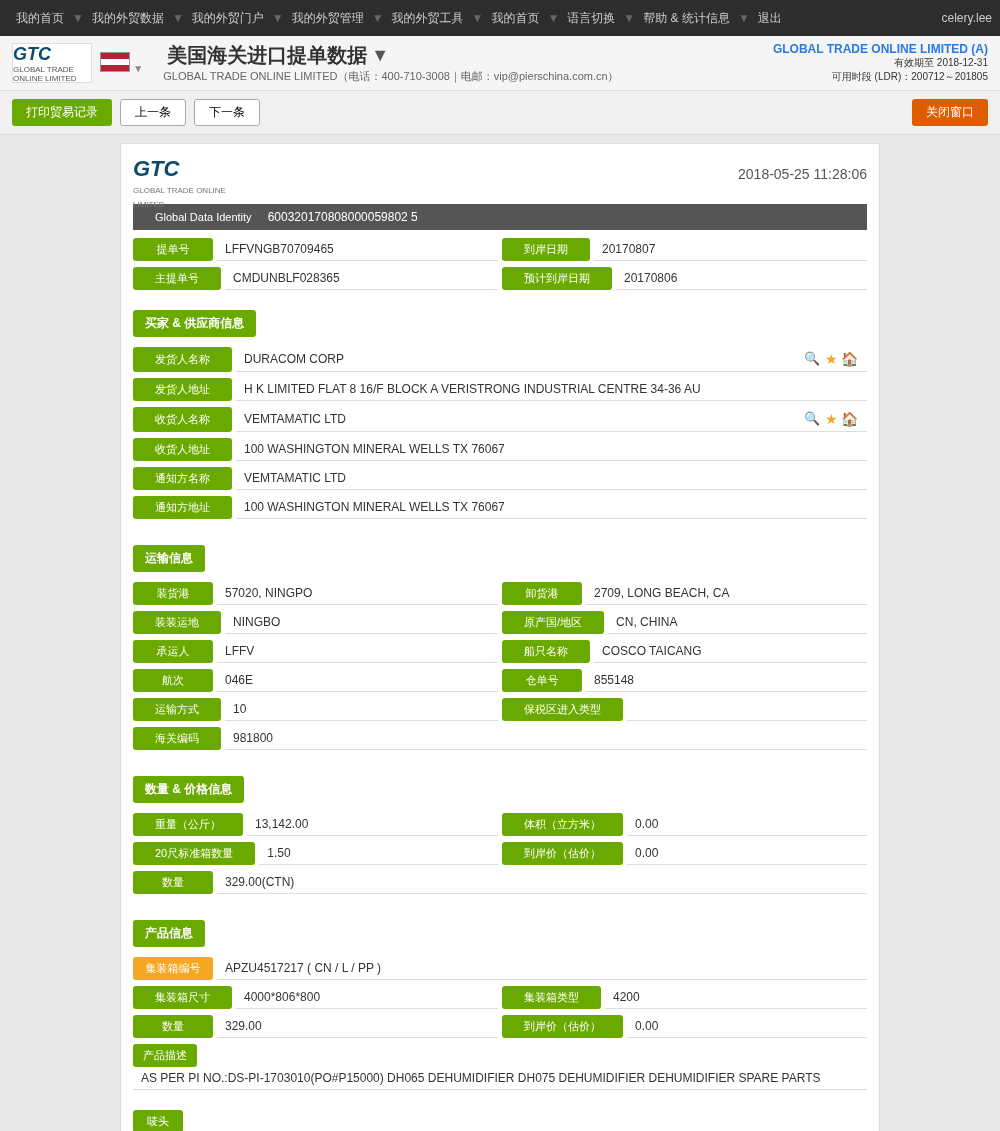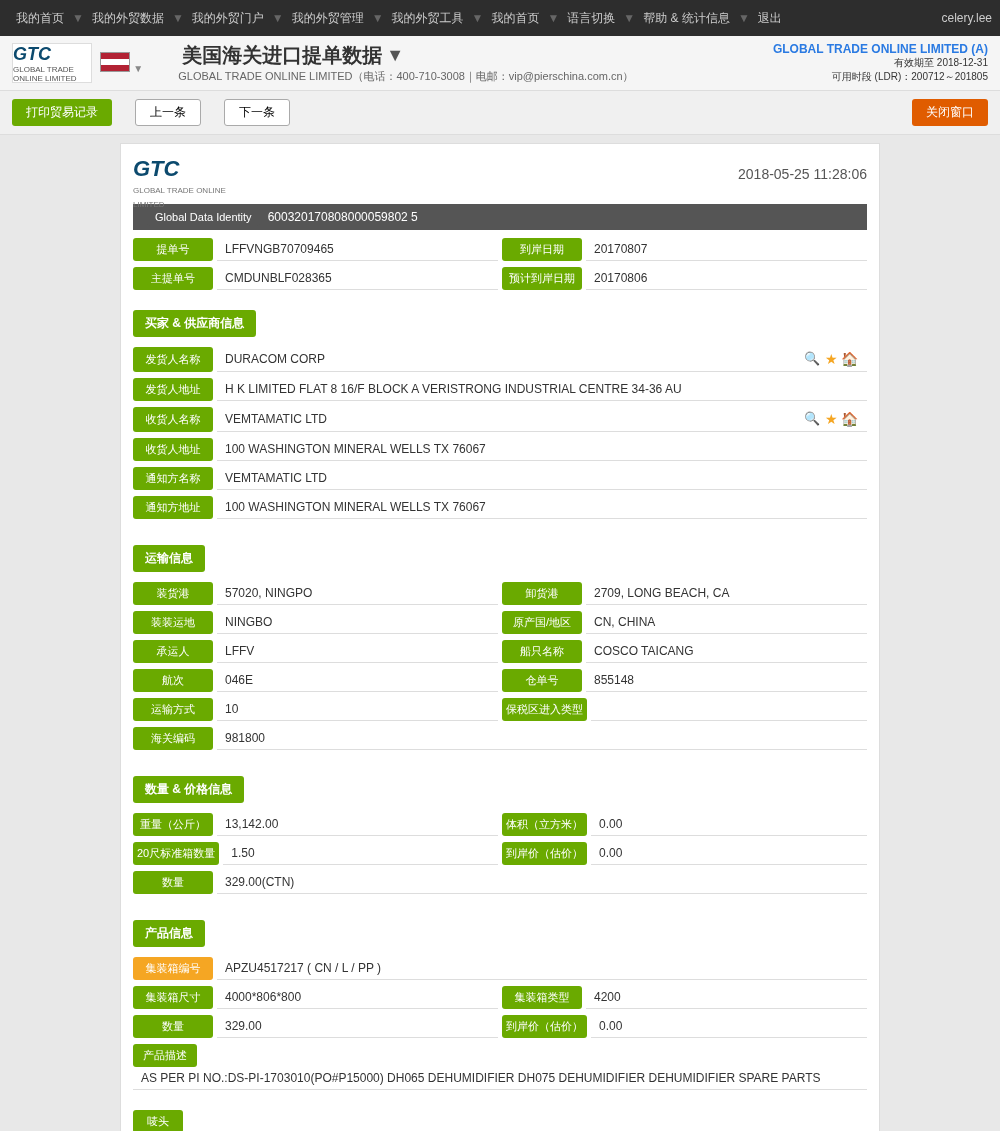--- a/index.html
+++ b/index.html
@@ -15,38 +15,38 @@
     .logo { width: 80px; height: 40px; background: #fff; border: 1px solid #ddd; display: flex; align-items: center; justify-content: center; }
     .flag-area { margin: 0 8px; }
     .flag { width: 30px; height: 20px; background: linear-gradient(#b22234 33%, #fff 33%, #fff 66%, #b22234 66%); border: 1px solid #999; position: relative; display: inline-block; }
     .header-title { font-size: 20px; font-weight: bold; color: #333; margin-left: 8px; }
     .header-sub { font-size: 11px; color: #666; margin-left: 4px; }
     .header-right { margin-left: auto; text-align: right; }
     .company-name { color: #2a7ae2; font-size: 12px; font-weight: bold; }
     .validity { font-size: 10px; color: #333; }
 
     
-    .toolbar { background: #f0f0f0; padding: 8px 12px; display: flex; align-items: center; gap: 23px; border-bottom: 1px solid #ddd; }
+    .toolbar { background: #f0f0f0; padding: 8px 12px; display: flex; align-items: center; gap: 8px; border-bottom: 1px solid #ddd; }
     .btn-print { background: #6aaa00; color: #fff; border: none; padding: 5px 14px; border-radius: 3px; cursor: pointer; font-size: 12px; }
     .btn-nav { background: #fff; border: 1px solid #aaa; padding: 4px 14px; border-radius: 3px; cursor: pointer; font-size: 12px; }
     .btn-close { background: #e05c00; color: #fff; border: none; padding: 5px 14px; border-radius: 3px; cursor: pointer; font-size: 12px; margin-left: auto; }
 
     
     .main-content { background: #fff; margin: 8px auto; width: 760px; padding: 12px; border: 1px solid #ddd; }
 
     
     .doc-header { display: flex; justify-content: space-between; align-items: center; margin-bottom: 12px; }
     .doc-logo { width: 100px; height: 36px; }
     .doc-datetime { font-size: 14px; color: #555; }
 
     
     .gdi-row { display: flex; align-items: center; background: #555; color: #fff; padding: 4px 14px; margin-bottom: 8px; font-size: 12px; }
     .gdi-label { background: #555; color: #fff; padding: 3px 8px; border-radius: 3px; margin-right: 8px; font-size: 11px; }
     .gdi-value { color: #fff; font-size: 12px; }
-    .field-label { background: #6aaa00; color: #fff; padding: 4px 4px; border-radius: 3px; min-width: 80px; text-align: center; font-size: 11px; display: flex; align-items: center; justify-content: center; }
+    .field-label { background: #6aaa00; color: #fff; padding: 4px 22px; border-radius: 3px; min-width: 80px; text-align: center; font-size: 11px; display: flex; align-items: center; justify-content: center; }
     .field-value { border-bottom: 1px solid #ddd; padding: 4px 8px; flex: 1; font-size: 12px; color: #333; display: flex; align-items: center; }
 
     
     .field-row-2 { display: flex; margin-bottom: 6px; gap: 4px; }
     .field-col { display: flex; flex: 1; gap: 4px; align-items: stretch; }
 
     
     .section-header { background: #6aaa00; color: #fff; padding: 5px 12px; border-radius: 3px; font-size: 12px; font-weight: bold; margin-bottom: 10px; margin-top: 14px; display: inline-block; }
 
     
@@ -104,21 +104,21 @@
   <div class="logo">
     <div>
       <span class="gtc-logo">GTC</span>
       <span class="gtc-sub">GLOBAL TRADE ONLINE LIMITED</span>
     </div>
   </div>
   <div class="flag-area">
     <div class="flag"></div>
     <span style="font-size:10px;color:#888">▼</span>
   </div>
-  <div style="margin-left:23px">
+  <div style="margin-left:8px">
     <div style="display:flex;align-items:center;gap:4px">
       <span class="header-title">美国海关进口提单数据</span>
       <span style="font-size:18px;color:#555">▼</span>
     </div>
     <div class="header-sub">GLOBAL TRADE ONLINE LIMITED（电话：400-710-3008｜电邮：vip@pierschina.com.cn）</div>
   </div>
   <div class="header-right">
     <div class="company-name">GLOBAL TRADE ONLINE LIMITED (A)</div>
     <div class="validity">有效期至 2018-12-31</div>
     <div class="validity">可用时段 (LDR)：200712～201805</div>

